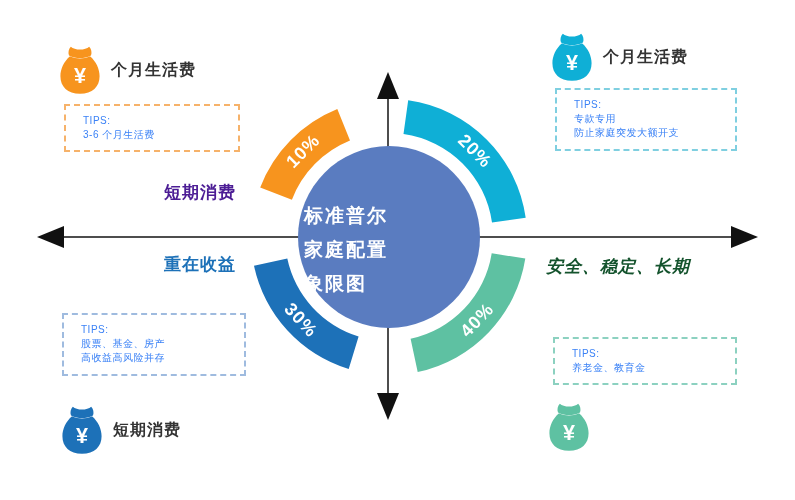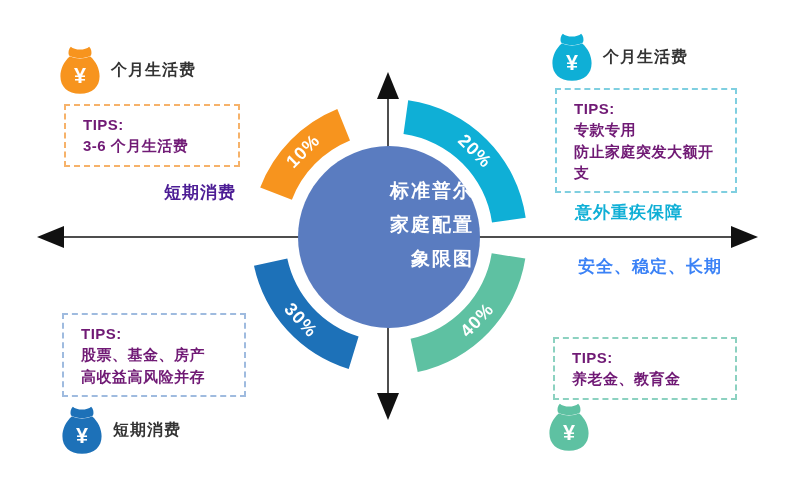--- a/index.html
+++ b/index.html
@@ -4,31 +4,31 @@
 <style>
   html,body{margin:0;padding:0;background:#fff;}
   .canvas{
     position:relative;width:795px;height:500px;background:#ffffff;overflow:hidden;
     font-family:"Liberation Sans","DejaVu Sans",sans-serif;
   }
   .chart-svg{position:absolute;left:0;top:0;}
   .pct{fill:#ffffff;font-size:18px;font-weight:600;letter-spacing:1px;
        font-family:"Liberation Sans","DejaVu Sans",sans-serif;}
   .center-title{
-    position:absolute;left:304px;top:174px;width:170px;
-    color:#ffffff;font-size:19px;font-weight:bold;text-align:right;
+    position:absolute;left:304px;top:199px;width:170px;
+    color:#ffffff;font-size:19px;font-weight:bold;text-align:left;
     line-height:34px;letter-spacing:2px;white-space:pre-line;
   }
   .bag-group{position:absolute;display:flex;align-items:center;gap:11px;}
   .bag-label{font-size:16px;font-weight:bold;color:#333333;letter-spacing:1px;}
   .bag-symbol{font-family:"Liberation Sans","DejaVu Sans",sans-serif;}
   .tips{
     position:absolute;border:2px dashed #ccc;padding:8px 17px;
-    font-size:15px;line-height:1.42;color:#701a75;white-space:pre-line;
-    box-sizing:border-box;letter-spacing:0.5px;font-weight:bold;
+    font-size:10px;line-height:1.42;color:#3b82f6;white-space:pre-line;
+    box-sizing:border-box;letter-spacing:0.5px;
   }
   .slogan{position:absolute;font-size:17px;font-weight:bold;text-align:center;letter-spacing:1px;}
 </style>
 </head>
 <body>
 
 <div class="canvas">
 
   <svg class="chart-svg" width="795" height="500" viewBox="0 0 795 500">
     <g>
@@ -72,38 +72,38 @@
     <svg width="40" height="52" viewBox="0 0 48 60">
       <path class="bag-fill" d="M13 2 C17.5 6.5 30.5 6.5 35 2 C37.5 4.5 38.6 8.8 37.2 12.5 C28.5 16.8 19.5 16.8 10.8 12.5 C9.4 8.8 10.5 4.5 13 2 Z" fill="#0FAFD6"></path>
       <path class="bag-fill" d="M12 13.5 C4.5 20 0.5 29 0.5 37.5 C0.5 50 9 58.5 24 58.5 C39 58.5 47.5 50 47.5 37.5 C47.5 29 43.5 20 36 13.5 C28.5 17 19.5 17 12 13.5 Z" fill="#0FAFD6"></path>
       <text class="bag-symbol" x="24" y="46" font-size="26" font-weight="bold" fill="#ffffff" text-anchor="middle">¥</text>
     </svg>
     <span class="bag-label">个月生活费</span>
   </div>
   <div class="tips" style="left: 555px; top: 88px; width: 182px; border-color: rgb(127, 207, 224);">TIPS:
 专款专用
 防止家庭突发大额开支</div>
-  <div class="slogan" style="left: 565px; top: 201px; width: 128px; color: rgb(15, 175, 214);">意外重疾保障</div>
 
   <div class="tips" style="left: 62px; top: 313px; width: 184px; border-color: rgb(159, 187, 223);">TIPS:
 股票、基金、房产
 高收益高风险并存</div>
   <div class="bag-group" style="left:62px;top:404px;">
     <svg width="40" height="52" viewBox="0 0 48 60">
       <path class="bag-fill" d="M13 2 C17.5 6.5 30.5 6.5 35 2 C37.5 4.5 38.6 8.8 37.2 12.5 C28.5 16.8 19.5 16.8 10.8 12.5 C9.4 8.8 10.5 4.5 13 2 Z" fill="#1D71B8"></path>
       <path class="bag-fill" d="M12 13.5 C4.5 20 0.5 29 0.5 37.5 C0.5 50 9 58.5 24 58.5 C39 58.5 47.5 50 47.5 37.5 C47.5 29 43.5 20 36 13.5 C28.5 17 19.5 17 12 13.5 Z" fill="#1D71B8"></path>
       <text class="bag-symbol" x="24" y="46" font-size="26" font-weight="bold" fill="#ffffff" text-anchor="middle">¥</text>
     </svg>
     <span class="bag-label">短期消费</span>
   </div>
+  <div class="slogan" style="left: 145px; top: 253px; width: 110px; color: rgb(29, 113, 184);">重在收益</div>
 
   <div class="tips" style="left: 553px; top: 337px; width: 184px; border-color: rgb(140, 209, 192);">TIPS:
 养老金、教育金</div>
   <div class="bag-group" style="left:549px;top:401px;">
     <svg width="40" height="52" viewBox="0 0 48 60">
       <path class="bag-fill" d="M13 2 C17.5 6.5 30.5 6.5 35 2 C37.5 4.5 38.6 8.8 37.2 12.5 C28.5 16.8 19.5 16.8 10.8 12.5 C9.4 8.8 10.5 4.5 13 2 Z" fill="#5EC1A2"></path>
       <path class="bag-fill" d="M12 13.5 C4.5 20 0.5 29 0.5 37.5 C0.5 50 9 58.5 24 58.5 C39 58.5 47.5 50 47.5 37.5 C47.5 29 43.5 20 36 13.5 C28.5 17 19.5 17 12 13.5 Z" fill="#5EC1A2"></path>
       <text class="bag-symbol" x="24" y="46" font-size="26" font-weight="bold" fill="#ffffff" text-anchor="middle">¥</text>
     </svg>
   </div>
-  <div class="slogan" style="left: 574px; top: 255px; width: 152px; color: #3b82f6;">安全、稳定、长期</div>
+  <div class="slogan" style="left: 542px; top: 255px; width: 152px; color: #14532d; font-style: italic;">安全、稳定、长期</div>
 
 </div>
 
 </body></html>

